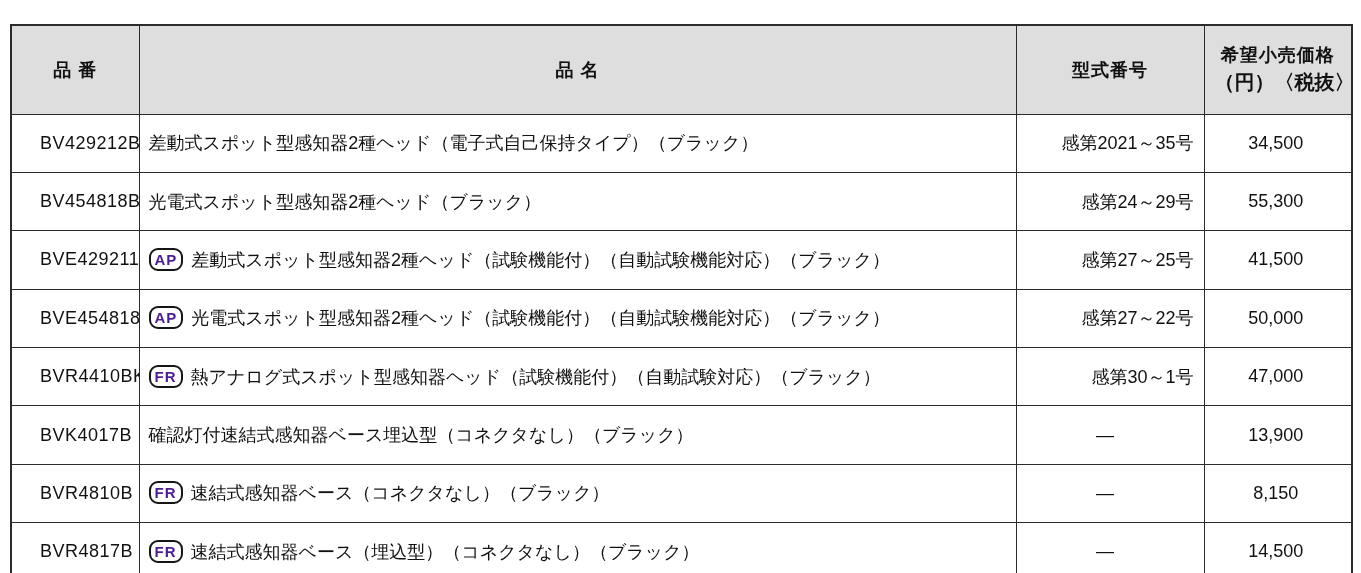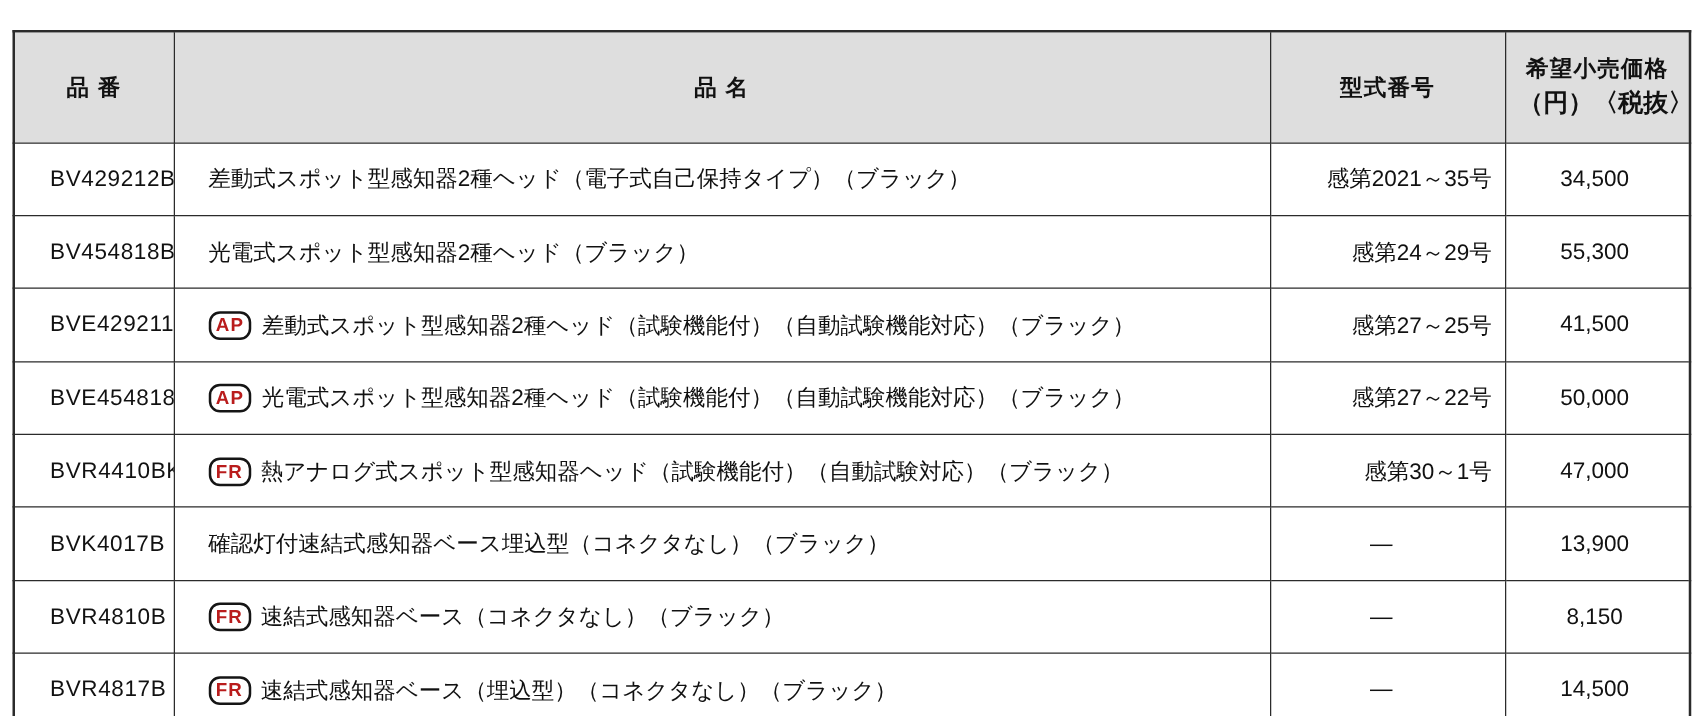--- a/index.html
+++ b/index.html
@@ -27,38 +27,38 @@
   }
   .price-table thead th{
     background:var(--header-bg);
     height:89px;
     font-weight:bold;
     text-align:center;
     letter-spacing:1px;
   }
   .price-table tbody tr{height:47px;}
   td.col-code{text-align:center;padding-left:28px;letter-spacing:0.5px;}
-  td.col-name{text-align:left;padding-left:27px;}
+  td.col-name{text-align:left;padding-left:9px;}
   td.col-model{text-align:right;padding-left:10px;}
   td.col-model.center{text-align:center;padding-left:0;}
   td.col-price{text-align:center;padding-right:14px;}
   .hdr-sub{display:block;font-size:20px;font-weight:bold;letter-spacing:0;margin-top:2px;}
   .badge{
     display:inline-block;
     border:2.5px solid #151515;
     border-radius:9px;
     padding:0 4px;
     margin-right:8px;
     font-weight:bold;
     font-size:15px;
     line-height:19px;
     letter-spacing:1px;
     vertical-align:1px;
     background:#ffffff;
-    color:#b91c1c;
+    color:#4c1d95;
   }
 </style>
 </head>
 <body>
 
 <table class="price-table">
   <colgroup>
     <col style="width:128px">
     <col style="width:877px">
     <col style="width:188px">

